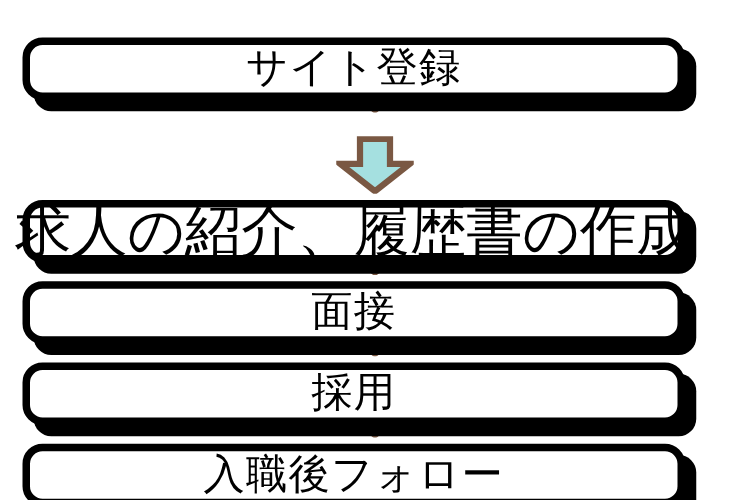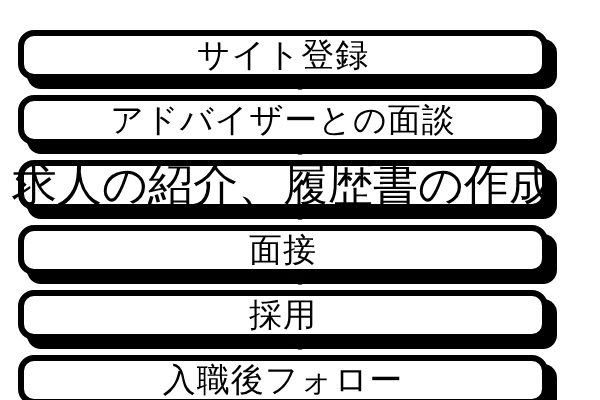--- a/index.html
+++ b/index.html
@@ -141,26 +141,20 @@
 
   <div class="box-layer">
 
     <div class="step" style="top:8px;">
       <div class="shadow"></div>
       <div class="card">
         <span class="label">サイト登録</span>
       </div>
     </div>
 
-    <div class="step" style="top:73px;">
-      <div class="shadow"></div>
-      <div class="card">
-        <span class="label">アドバイザーとの面談</span>
-      </div>
-    </div>
 
     <div class="step wide" style="top:138px;">
       <div class="shadow"></div>
       <div class="card">
         <span class="label">求人の紹介、履歴書の作成</span>
       </div>
     </div>
 
     <div class="step" style="top:203px;">
       <div class="shadow"></div>

